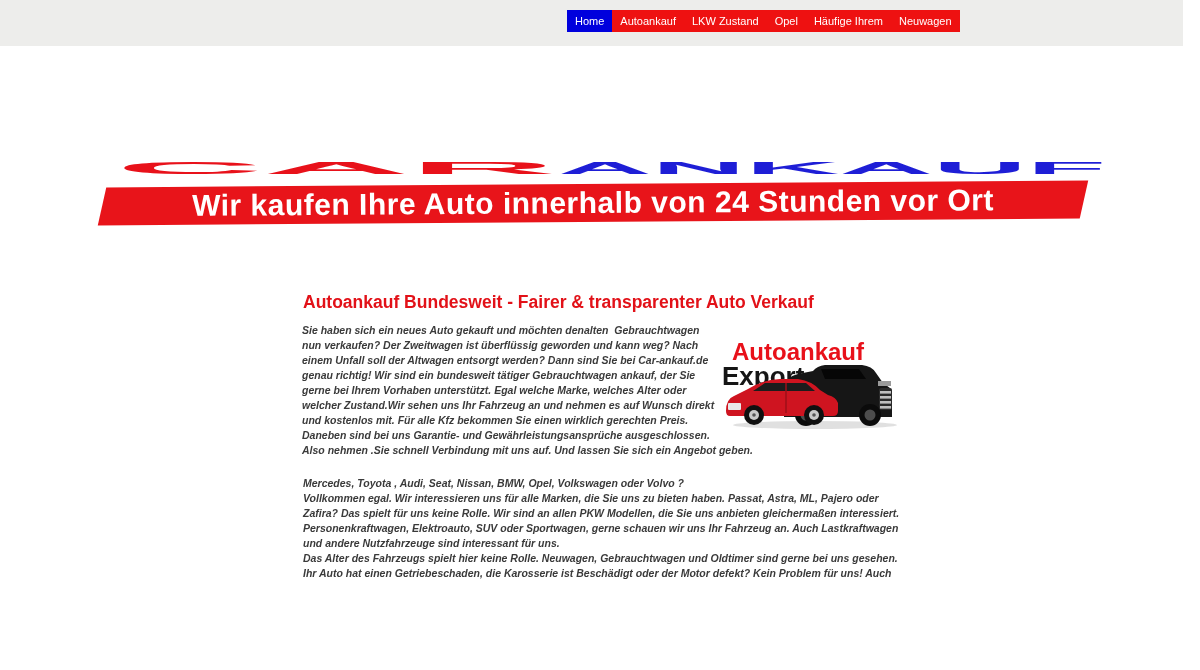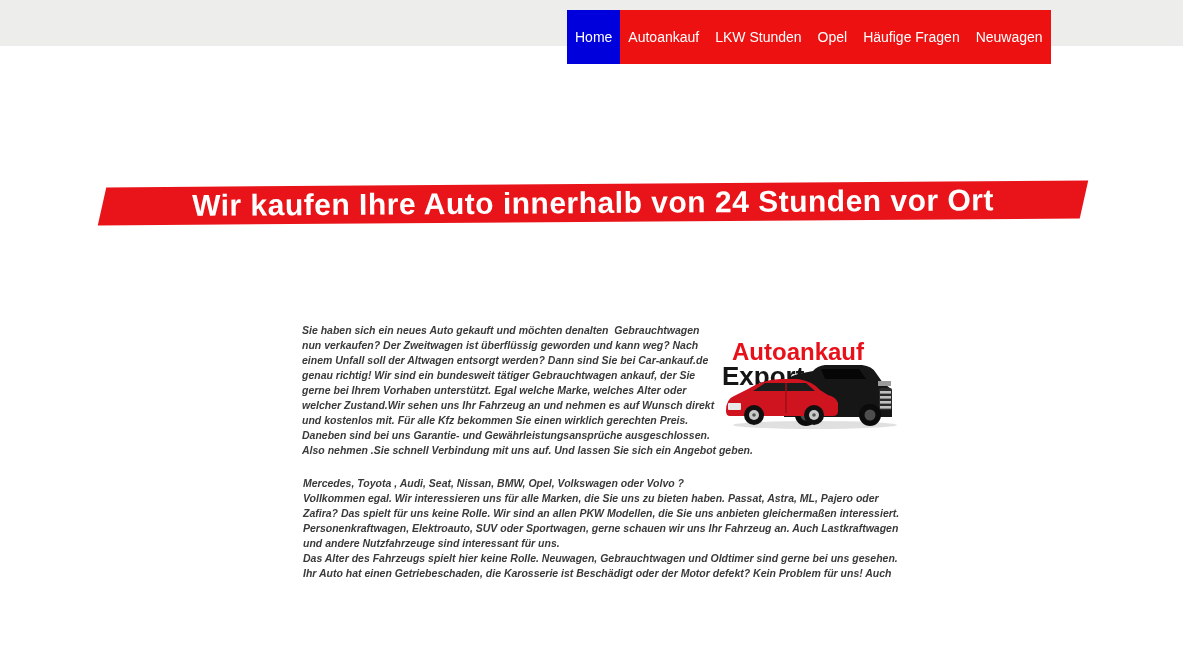--- a/index.html
+++ b/index.html
@@ -2,22 +2,22 @@
 <html lang="de" style="--logo-red: #e8111a; --logo-blue: #1e1ed6; --nav-red: #ee1111; --nav-blue: #0000dd; --banner-red: #e8141a; --heading-red: #e21118; --body-text: #3a3a3a; --header-bg: #ededeb;"><head>
 <meta charset="utf-8">
 <style>
   html,body{margin:0;padding:0;background:#fff;}
   .page{position:relative;width:1200px;height:670px;background:#fff;overflow:hidden;
         font-family:"Liberation Sans",sans-serif;}
 
   
   .header-bar{position:absolute;left:0;top:0;width:1183px;height:46px;background:var(--header-bg,#eee);}
   .main-nav{position:absolute;left:567px;top:10px;display:flex;}
-  .nav-item{display:block;background:var(--nav-red,#e11);color:#fff;font-size:14px;
-            line-height:22px;padding:16px 8px;text-decoration:none;cursor:pointer;white-space:nowrap;}
+  .nav-item{display:block;background:var(--nav-red,#e11);color:#fff;font-size:11px;
+            line-height:22px;padding:0 8px;text-decoration:none;cursor:pointer;white-space:nowrap;}
   .nav-item.active{background:var(--nav-blue,#00d);}
 
   
   .logo{position:absolute;left:100px;top:48px;display:block;cursor:pointer;}
   .logo svg{display:block;}
   .logo-car{font-family:"Liberation Sans",sans-serif;font-weight:bold;fill:var(--logo-red,#e8111a);}
   .logo-ankauf{font-family:"Liberation Sans",sans-serif;font-weight:bold;fill:var(--logo-blue,#1e1ed6);}
 
   
   .banner{position:absolute;left:102px;top:184px;width:982px;height:38px;transform:rotate(-0.4deg);}
@@ -41,33 +41,40 @@
 </style>
 </head>
 <body>
 
 <div class="page">
 
   <div class="header-bar">
     <nav class="main-nav" id="main-nav">
         <a class="nav-item active">Home</a>
         <a class="nav-item">Autoankauf</a>
-        <a class="nav-item">LKW Stunden</a>
+        <a class="nav-item">LKW Zustand</a>
         <a class="nav-item">Opel</a>
-        <a class="nav-item">Häufige Fragen</a>
+        <a class="nav-item">Häufige Ihrem</a>
         <a class="nav-item">Neuwagen</a>
       </nav>
   </div>
 
+  <a class="logo">
+    <svg width="1010" height="132" viewBox="0 0 1010 132">
+      <text class="logo-car" x="16" y="126" textLength="440" lengthAdjust="spacingAndGlyphs">CAR</text>
+      <text class="logo-ankauf" x="458" y="126" textLength="548" lengthAdjust="spacingAndGlyphs">ANKAUF</text>
+    </svg>
+  </a>
 
   <div class="banner">
     <div class="banner-bg"></div>
     <div class="banner-text">Wir kaufen Ihre Auto innerhalb von 24 Stunden vor Ort</div>
   </div>
 
+  <h2 class="heading heading-1">Autoankauf Bundesweit - Fairer &amp; transparenter Auto Verkauf</h2>
 
   <p class="body-text paragraph-1">Sie haben sich ein neues Auto gekauft und möchten denalten  Gebrauchtwagen
 nun verkaufen? Der Zweitwagen ist überflüssig geworden und kann weg? Nach
 einem Unfall soll der Altwagen entsorgt werden? Dann sind Sie bei Car-ankauf.de
 genau richtig! Wir sind ein bundesweit tätiger Gebrauchtwagen ankauf, der Sie
 gerne bei Ihrem Vorhaben unterstützt. Egal welche Marke, welches Alter oder
 welcher Zustand.Wir sehen uns Ihr Fahrzeug an und nehmen es auf Wunsch direkt
 und kostenlos mit. Für alle Kfz bekommen Sie einen wirklich gerechten Preis.
 Daneben sind bei uns Garantie- und Gewährleistungsansprüche ausgeschlossen.
 Also nehmen .Sie schnell Verbindung mit uns auf. Und lassen Sie sich ein Angebot geben.</p>

